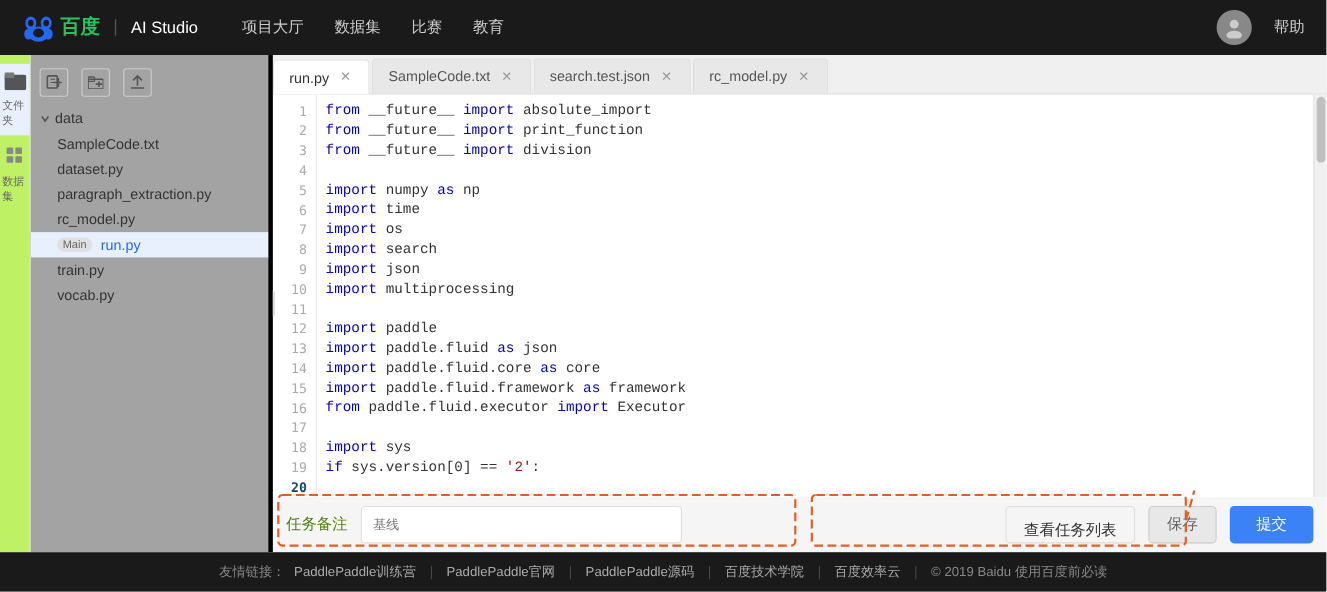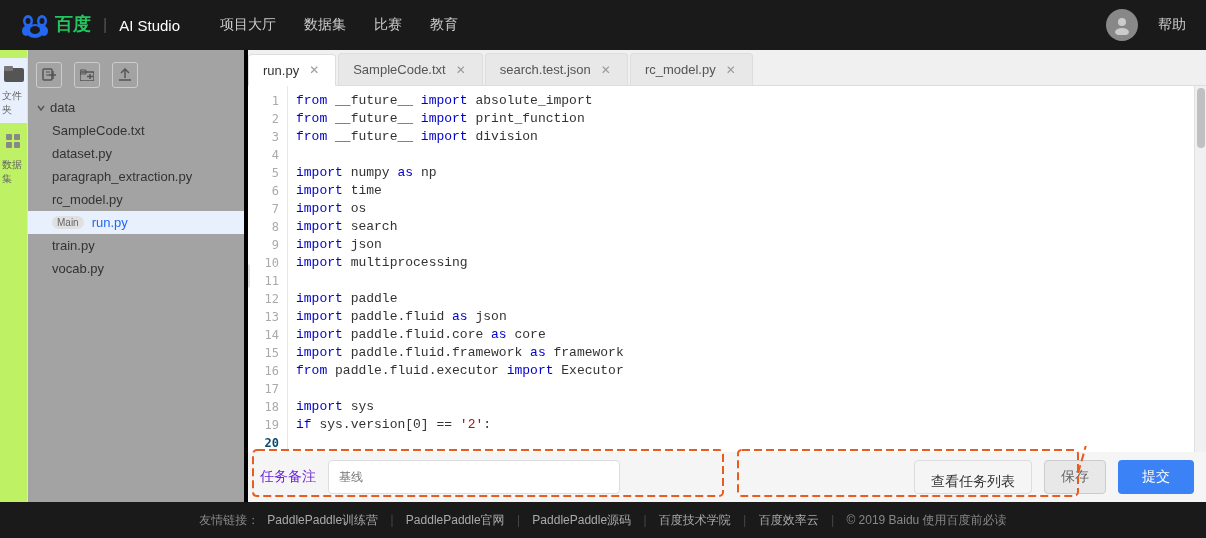--- a/index.html
+++ b/index.html
@@ -226,21 +226,21 @@
     }
     .scroll-thumb {
       width: 8px;
       background: #c0c0c0;
       border-radius: 4px;
       margin: 2px auto;
       height: 60px;
     }
     .task-note-label {
       font-size: 14px;
-      color: #6d28d9;
+      color: #4d7c0f;
       white-space: nowrap;
     }
     .task-note-input {
       flex: 1;
       height: 34px;
       border: 1px solid #ddd;
       border-radius: 4px;
       padding: 0 10px;
       font-size: 12px;
       outline: none;

